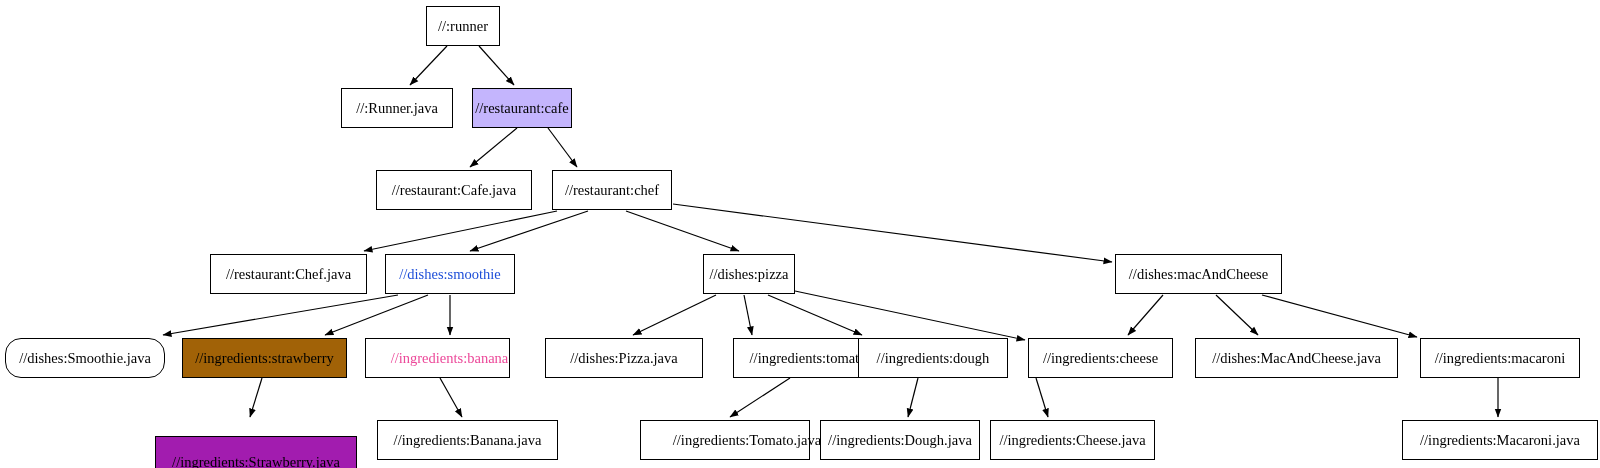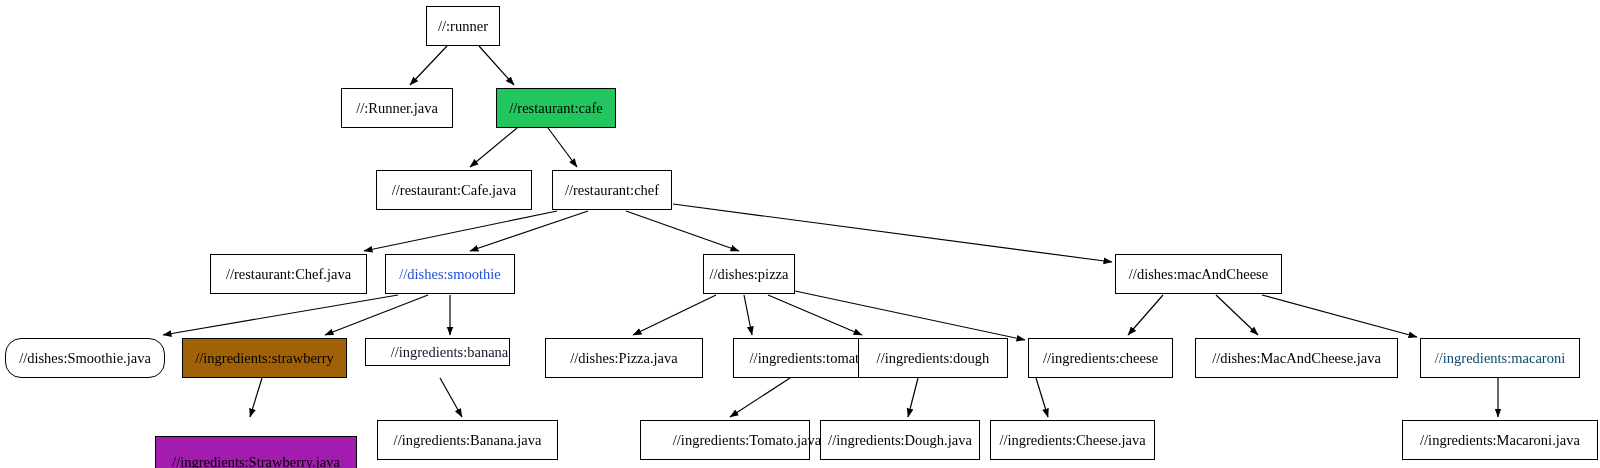--- a/index.html
+++ b/index.html
@@ -69,36 +69,36 @@
         <line x1="440" y1="378" x2="462" y2="417" stroke="#000000" stroke-width="1.2" marker-end="url(#arrowhead)"></line>
         <line x1="790" y1="378" x2="730" y2="417" stroke="#000000" stroke-width="1.2" marker-end="url(#arrowhead)"></line>
         <line x1="918" y1="378" x2="908" y2="417" stroke="#000000" stroke-width="1.2" marker-end="url(#arrowhead)"></line>
         <line x1="1036" y1="378" x2="1048" y2="417" stroke="#000000" stroke-width="1.2" marker-end="url(#arrowhead)"></line>
         <line x1="1498" y1="378" x2="1498" y2="417" stroke="#000000" stroke-width="1.2" marker-end="url(#arrowhead)"></line>
       </g>
   </svg>
   <div id="nodes">
       <div class="node" style="left: 426px; top: 6px; width: 74px; height: 40px; background: rgb(255, 255, 255); border-color: rgb(0, 0, 0); color: rgb(0, 0, 0);">//:runner</div>
       <div class="node" style="left: 341px; top: 88px; width: 112px; height: 40px; background: rgb(255, 255, 255); border-color: rgb(0, 0, 0); color: rgb(0, 0, 0);">//:Runner.java</div>
-      <div class="node" style="left: 472px; top: 88px; width: 120px; height: 40px; background: #22c55e; border-color: rgb(0, 0, 0); color: rgb(0, 0, 0); margin-left: 24px;">//restaurant:cafe</div>
+      <div class="node" style="left: 472px; top: 88px; width: 100px; height: 40px; background: #c4b5fd; border-color: rgb(0, 0, 0); color: rgb(0, 0, 0);">//restaurant:cafe</div>
       <div class="node" style="left: 376px; top: 170px; width: 156px; height: 40px; background: rgb(255, 255, 255); border-color: rgb(0, 0, 0); color: rgb(0, 0, 0);">//restaurant:Cafe.java</div>
       <div class="node" style="left: 552px; top: 170px; width: 120px; height: 40px; background: rgb(255, 255, 255); border-color: rgb(0, 0, 0); color: rgb(0, 0, 0);">//restaurant:chef</div>
       <div class="node" style="left: 210px; top: 254px; width: 157px; height: 40px; background: rgb(255, 255, 255); border-color: rgb(0, 0, 0); color: rgb(0, 0, 0);">//restaurant:Chef.java</div>
       <div class="node" style="left: 385px; top: 254px; width: 130px; height: 40px; background: rgb(255, 255, 255); border-color: rgb(0, 0, 0); color: #1d4ed8;">//dishes:smoothie</div>
       <div class="node" style="left: 703px; top: 254px; width: 92px; height: 40px; background: rgb(255, 255, 255); border-color: rgb(0, 0, 0); color: rgb(0, 0, 0);">//dishes:pizza</div>
       <div class="node" style="left: 1115px; top: 254px; width: 167px; height: 40px; background: rgb(255, 255, 255); border-color: rgb(0, 0, 0); color: rgb(0, 0, 0);">//dishes:macAndCheese</div>
       <div class="node" style="left: 5px; top: 338px; width: 160px; height: 40px; background: rgb(255, 255, 255); border-color: rgb(0, 0, 0); color: rgb(0, 0, 0); border-radius: 16px;">//dishes:Smoothie.java</div>
       <div class="node" style="left: 182px; top: 338px; width: 165px; height: 40px; background: #a16207; border-color: rgb(0, 0, 0); color: rgb(0, 0, 0);">//ingredients:strawberry</div>
-      <div class="node" style="left: 365px; top: 338px; width: 145px; height: 28px; background: rgb(255, 255, 255); border-color: rgb(0, 0, 0); color: #0f172a; padding-left: 24px;">//ingredients:banana</div>
+      <div class="node" style="left: 365px; top: 338px; width: 145px; height: 40px; background: rgb(255, 255, 255); border-color: rgb(0, 0, 0); color: #ec4899; padding-left: 24px;">//ingredients:banana</div>
       <div class="node" style="left: 545px; top: 338px; width: 158px; height: 40px; background: rgb(255, 255, 255); border-color: rgb(0, 0, 0); color: rgb(0, 0, 0);">//dishes:Pizza.java</div>
       <div class="node" style="left: 733px; top: 338px; width: 150px; height: 40px; background: rgb(255, 255, 255); border-color: rgb(0, 0, 0); color: rgb(0, 0, 0);">//ingredients:tomato</div>
       <div class="node" style="left: 858px; top: 338px; width: 150px; height: 40px; background: rgb(255, 255, 255); border-color: rgb(0, 0, 0); color: rgb(0, 0, 0);">//ingredients:dough</div>
       <div class="node" style="left: 1028px; top: 338px; width: 145px; height: 40px; background: rgb(255, 255, 255); border-color: rgb(0, 0, 0); color: rgb(0, 0, 0);">//ingredients:cheese</div>
       <div class="node" style="left: 1195px; top: 338px; width: 203px; height: 40px; background: rgb(255, 255, 255); border-color: rgb(0, 0, 0); color: rgb(0, 0, 0);">//dishes:MacAndCheese.java</div>
-      <div class="node" style="left: 1420px; top: 338px; width: 160px; height: 40px; background: rgb(255, 255, 255); border-color: rgb(0, 0, 0); color: #0c4a6e;">//ingredients:macaroni</div>
+      <div class="node" style="left: 1420px; top: 338px; width: 160px; height: 40px; background: rgb(255, 255, 255); border-color: rgb(0, 0, 0); color: #000000;">//ingredients:macaroni</div>
       <div class="node" style="left: 155px; top: 436px; width: 202px; height: 52px; background: #a21caf; border-color: rgb(0, 0, 0); color: rgb(0, 0, 0);">//ingredients:Strawberry.java</div>
       <div class="node" style="left: 377px; top: 420px; width: 181px; height: 40px; background: rgb(255, 255, 255); border-color: rgb(0, 0, 0); color: rgb(0, 0, 0);">//ingredients:Banana.java</div>
       <div class="node" style="left: 640px; top: 420px; width: 170px; height: 40px; background: rgb(255, 255, 255); border-color: rgb(0, 0, 0); color: rgb(0, 0, 0); padding-left: 44px;">//ingredients:Tomato.java</div>
       <div class="node" style="left: 820px; top: 420px; width: 160px; height: 40px; background: rgb(255, 255, 255); border-color: rgb(0, 0, 0); color: rgb(0, 0, 0);">//ingredients:Dough.java</div>
       <div class="node" style="left: 990px; top: 420px; width: 165px; height: 40px; background: rgb(255, 255, 255); border-color: rgb(0, 0, 0); color: rgb(0, 0, 0);">//ingredients:Cheese.java</div>
       <div class="node" style="left: 1402px; top: 420px; width: 196px; height: 40px; background: rgb(255, 255, 255); border-color: rgb(0, 0, 0); color: rgb(0, 0, 0);">//ingredients:Macaroni.java</div>
     </div>
 </div>
 
 </body></html>

